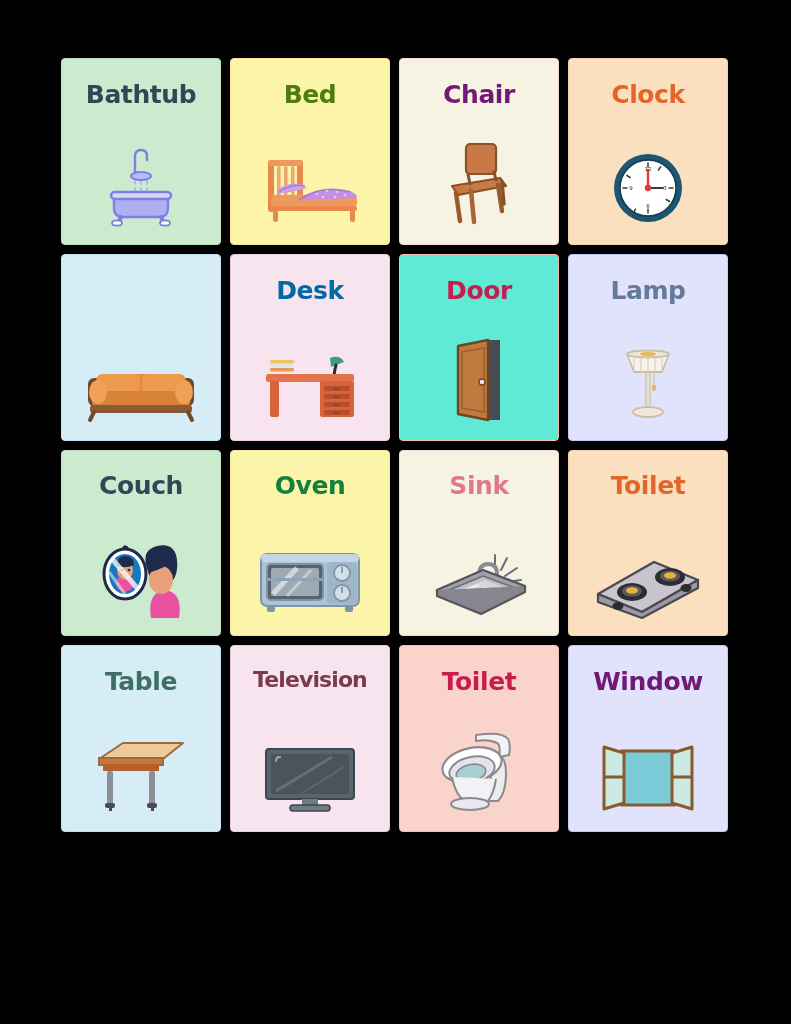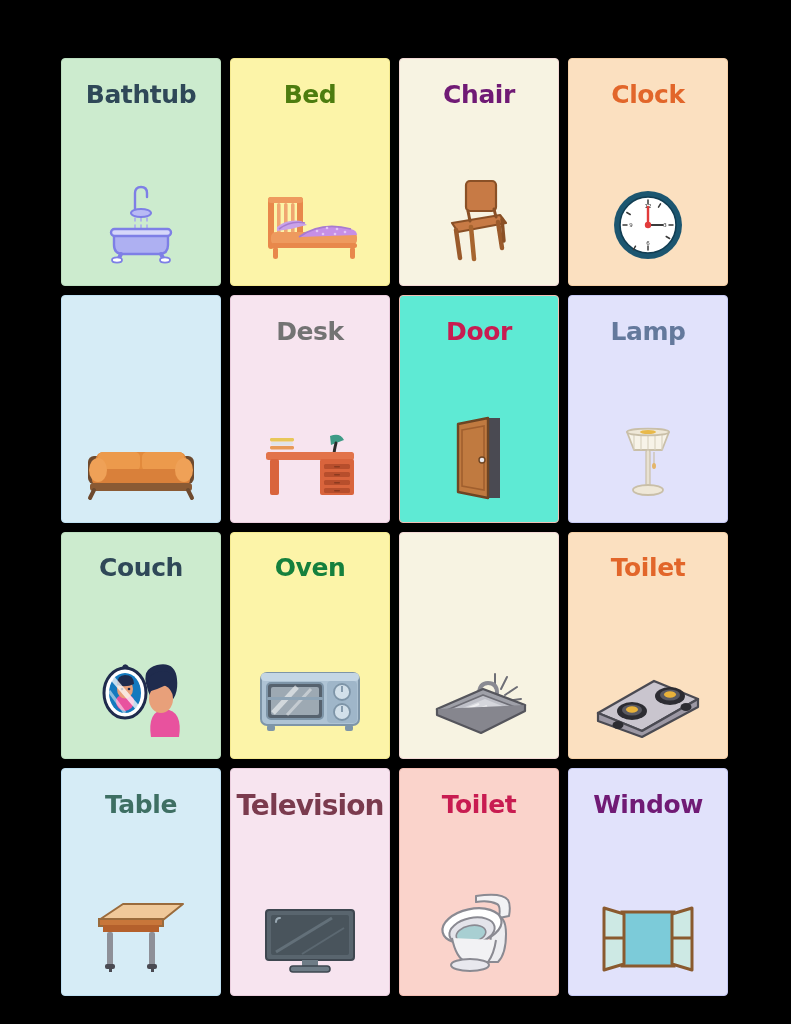--- a/index.html
+++ b/index.html
@@ -13,21 +13,21 @@
 
   body {
     font-family: "DejaVu Sans", sans-serif;
   }
 
   #card-grid {
     position: absolute;
     left: 61px;
     top: 58px;
     width: 667px;
-    height: 938px;
+    height: 774px;
     display: grid;
     grid-template-columns: repeat(4, 1fr);
     grid-template-rows: repeat(4, 1fr);
     column-gap: 9px;
     row-gap: 9px;
   }
 
   .card {
     position: relative;
     border-radius: 4px;
@@ -43,21 +43,21 @@
     width: 100%;
     text-align: center;
     font-family: "DejaVu Sans", sans-serif;
     font-weight: bold;
     font-size: 25px;
     letter-spacing: -0.4px;
     line-height: 1;
     white-space: nowrap;
   }
 
-  .card-label.long { font-size: 28px; letter-spacing: -0.9px; }
+  .card-label.long { font-size: 22px; letter-spacing: -0.9px; }
 
   .card-art {
     position: absolute;
     left: 0;
     bottom: 9.5%;
     width: 100%;
     height: 34%;
     display: flex;
     align-items: flex-end;
     justify-content: center;
@@ -176,21 +176,21 @@
     <rect x="10" y="31" width="98" height="17" rx="6" fill="#D9803A"></rect>
     <ellipse cx="16" cy="32" rx="9" ry="12" fill="#EFA157"></ellipse>
     <ellipse cx="102" cy="32" rx="9" ry="12" fill="#EFA157"></ellipse>
     <rect x="8" y="45" width="102" height="8" rx="3" fill="#8A5A34"></rect>
     <path d="M12 52 l-4 8" stroke="#6E4A2E" stroke-width="4" stroke-linecap="round"></path>
     <path d="M106 52 l4 8" stroke="#6E4A2E" stroke-width="4" stroke-linecap="round"></path>
   </svg>
       </div>
     </div>
     <div class="card" style="background: rgb(247, 228, 239); border-color: rgb(234, 205, 221);">
-      <div class="card-label" style="color: #737373;">Desk</div>
+      <div class="card-label" style="color: #0369a1;">Desk</div>
       <div class="card-art">
         <svg width="104" height="84" viewBox="0 0 104 84">
     <g>
       <rect x="12" y="22" width="24" height="3.5" rx="1.4" fill="#E8C75A"></rect>
       <rect x="13" y="26" width="22" height="3.5" rx="1.4" fill="#E0E4EA"></rect>
       <rect x="12" y="30" width="24" height="3.5" rx="1.4" fill="#E89A5A"></rect>
     </g>
     <path d="M72 20 q10-4 14 4 l-13 5 Z" fill="#3E9B86"></path>
     <path d="M78 27 q-2 8 -2 12" stroke="#2A2A2A" stroke-width="3" fill="none" stroke-linecap="round"></path>
     <rect x="68" y="37" width="18" height="5" rx="2" fill="#D9643C"></rect>
@@ -282,20 +282,21 @@
     <circle cx="85" cy="27" r="8" fill="#D2E0EA" stroke="#7E95A8" stroke-width="1.8"></circle>
     <circle cx="85" cy="47" r="8" fill="#D2E0EA" stroke="#7E95A8" stroke-width="1.8"></circle>
     <path d="M85 21 v6" stroke="#7E95A8" stroke-width="1.8"></path>
     <path d="M85 41 v6" stroke="#7E95A8" stroke-width="1.8"></path>
     <rect x="10" y="60" width="8" height="6" rx="2" fill="#7E95A8"></rect>
     <rect x="88" y="60" width="8" height="6" rx="2" fill="#7E95A8"></rect>
   </svg>
       </div>
     </div>
     <div class="card" style="background: rgb(247, 243, 226); border-color: rgb(242, 216, 213);">
+      <div class="card-label" style="color: rgb(224, 121, 143);">Sink</div>
       <div class="card-art">
         <svg width="100" height="72" viewBox="0 0 100 72">
     <g stroke="#6E6E76" stroke-width="2" stroke-linecap="round">
       <path d="M76 30 l12-8"></path>
             <path d="M78 36 l14-2"></path>
       <path d="M72 24 l6-12"></path>
             <path d="M66 21 l0-12"></path>
       <path d="M80 42 l13 5"></path>
     </g>
     <path d="M50 30 q0-12 9-12 q9 0 9 10" fill="none" stroke="#8A8A92" stroke-width="4" stroke-linecap="round"></path>

